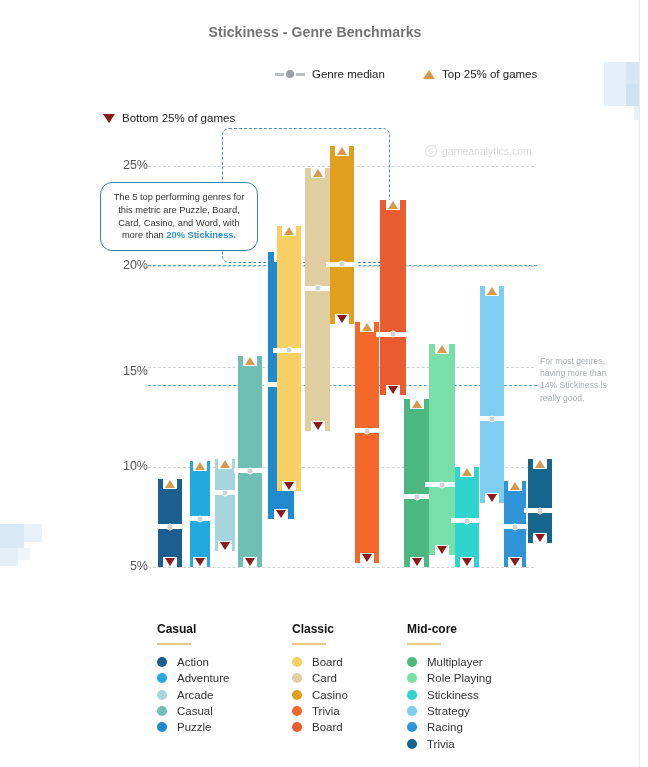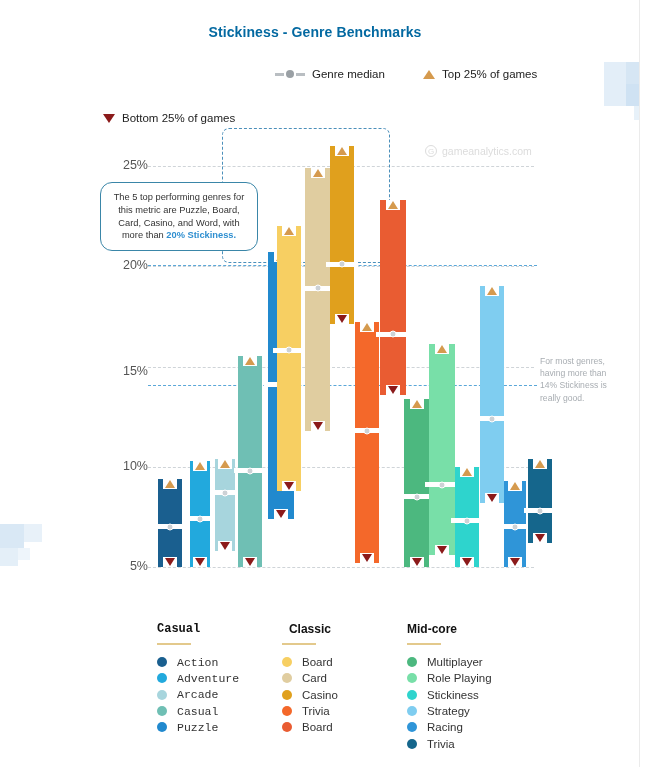--- a/index.html
+++ b/index.html
@@ -19,21 +19,21 @@
   .deco-l1 { left: 0; top: 524px; width: 24px; height: 24px; background:#d9e8f5; }
   .deco-l2 { left: 24px; top: 524px; width: 18px; height: 18px; background:#e8f1f9; }
   .deco-l3 { left: 0; top: 548px; width: 18px; height: 18px; background:#e4eff8; }
   .deco-l4 { left: 18px; top: 548px; width: 12px; height: 12px; background:#eef5fb; }
   .rightbar { position:absolute; right:0; top:0; width:8px; height:767px; background:#fff; }
   .rightline { position:absolute; right:8px; top:0; width:1px; height:767px; background:#ebebeb; }
 
   .title {
     position: absolute; left: 0; top: 24px; width: 630px;
     text-align: center;
-    font-size: 14px; font-weight: bold; color: #0369a1;
+    font-size: 14px; font-weight: bold; color: #737373;
     letter-spacing: .1px;
   }
 
   .key { position: absolute; top: 68px; display: flex; align-items: center; gap: 7px; }
   .key-label { font-size: 11.5px; color: #222; }
   .key-bottom { left: 103px; margin-top: 44px; }
   .key-median { left: 275px; }
   .key-top { left: 423px; }
   .tri-down {
     width: 0; height: 0;
@@ -122,22 +122,22 @@
     border-left: 5px solid transparent; border-right: 5px solid transparent;
     border-top: 8px solid #8b1a1a;
   }
   .bar .cap-bot-bg {
     position: absolute; left: 50%; transform: translateX(-50%);
     width: 14px; height: 10px; background: #fff;
   }
 
   
   .lg { position: absolute; top: 622px; }
-  .lg-casual { left: 157px; font-family: Liberation Mono, monospace; }
-  .lg-classic { left: 282px; text-align: center; }
+  .lg-casual { left: 157px; }
+  .lg-classic { left: 292px; }
   .lg-midcore { left: 407px; }
   .lg-title { font-size: 12px; font-weight: bold; color: #111; }
   .lg-rule { width: 34px; height: 2px; background: #e3c98c; margin: 7px 0 9px 0; }
   .lg-item { display: flex; align-items: center; gap: 10px; height: 16.3px; }
   .lg-dot { width: 10px; height: 10px; border-radius: 50%; flex: none; }
   .lg-name { font-size: 11.5px; color: #333; }
 </style>
 </head>
 <body>
 

